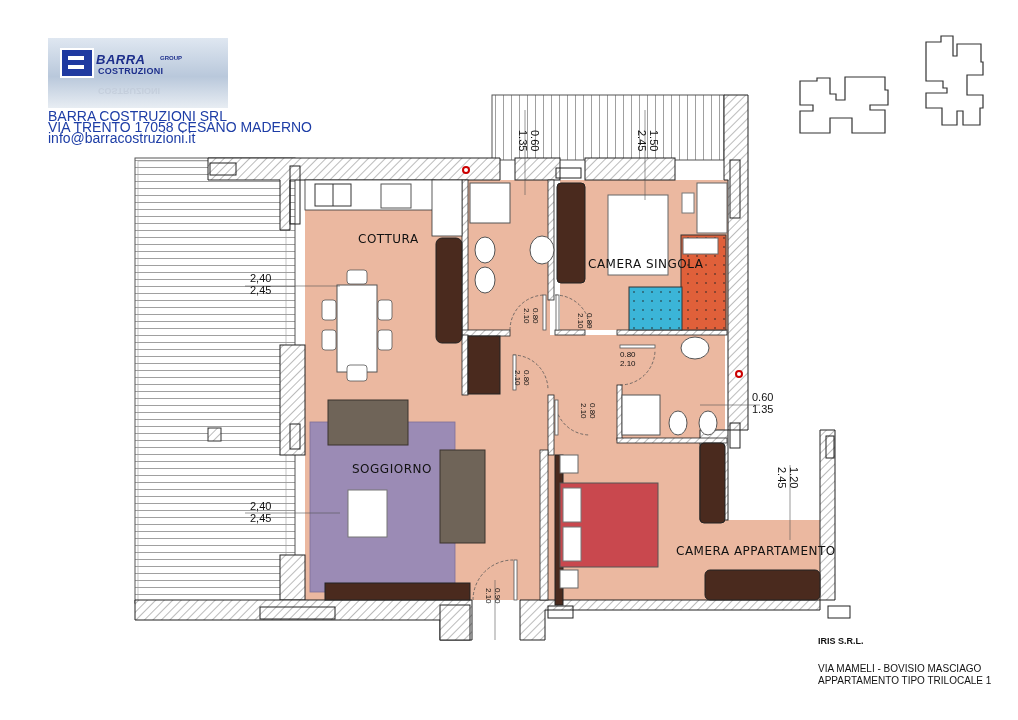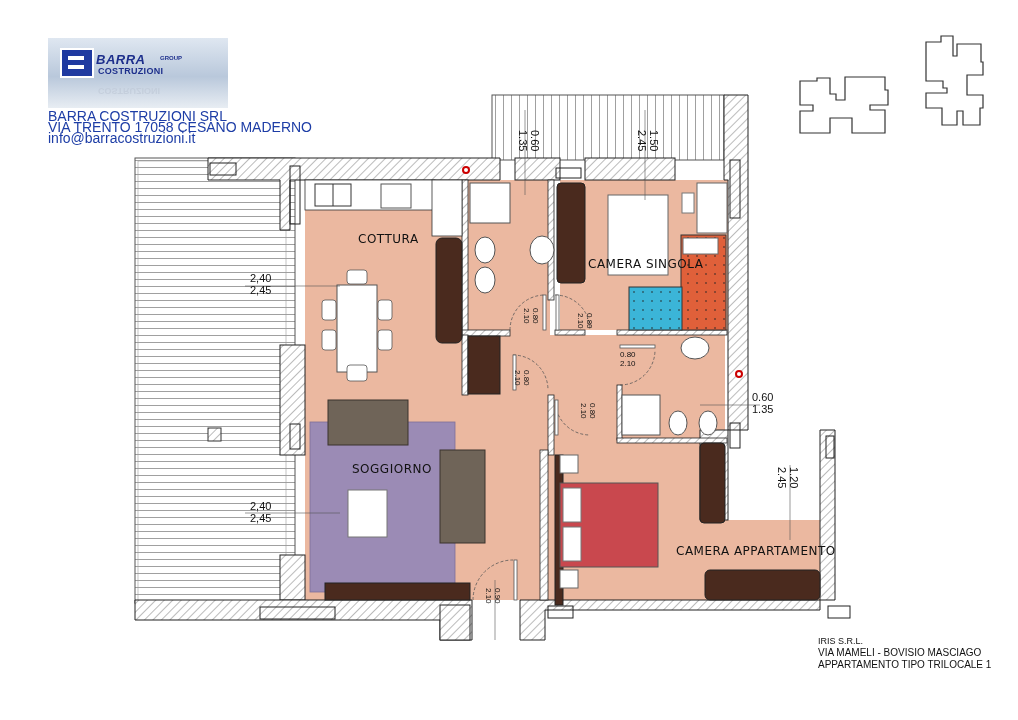--- a/index.html
+++ b/index.html
@@ -9,22 +9,22 @@
   .logo-mark{left:12px;top:10px;width:30px;height:26px;background:#1f3aa0;border:2px solid #fff;}
   .logo-mark::before,.logo-mark::after{content:"";position:absolute;left:6px;width:16px;height:4px;background:#fff;}
   .logo-mark::before{top:6px;}
   .logo-mark::after{top:15px;}
   .logo-text1{left:48px;top:14px;font-family:"Liberation Sans",sans-serif;font-weight:bold;font-style:italic;color:#1d2f8c;font-size:13px;letter-spacing:0.5px;}
   .logo-text2{left:112px;top:17px;font-family:"Liberation Sans",sans-serif;font-weight:bold;color:#1d2f8c;font-size:6px;}
   .logo-text3{left:50px;top:28px;font-family:"Liberation Sans",sans-serif;font-weight:bold;color:#1d2f8c;font-size:9px;letter-spacing:0.3px;}
   .logo-reflect{left:50px;top:48px;font-family:"Liberation Sans",sans-serif;font-weight:bold;color:#c0cad8;font-size:9px;transform:scaleY(-1);opacity:.7;}
   .company{left:48px;top:111px;font-family:"Liberation Sans",sans-serif;font-size:14px;line-height:11px;color:#1d3da6;}
   .project{left:818px;top:636px;font-family:"Liberation Sans",sans-serif;color:#111;}
-  .project .l1{font-size:9px;line-height:11px;}
-  .project .l2{font-size:10px;line-height:12px;}
+  .project .l1{font-size:9px;line-height:11px;font-weight:bold;}
+  .project .l2{font-size:10px;line-height:12px;margin-top:16px;}
   .project .l3{font-size:10px;line-height:11px;}
   .room-label{position:absolute;font-family:"DejaVu Sans",sans-serif;font-size:12px;color:#111;letter-spacing:0.5px;}
   .dim{position:absolute;font-family:"Liberation Sans",sans-serif;font-size:11px;color:#111;line-height:12px;}
   .dim-small{position:absolute;font-family:"Liberation Sans",sans-serif;font-size:8px;color:#111;line-height:9px;}
   .vert{transform:rotate(90deg);transform-origin:left top;}
   svg{position:absolute;left:0;top:0;}
 </style>
 </head>
 <body>
 

